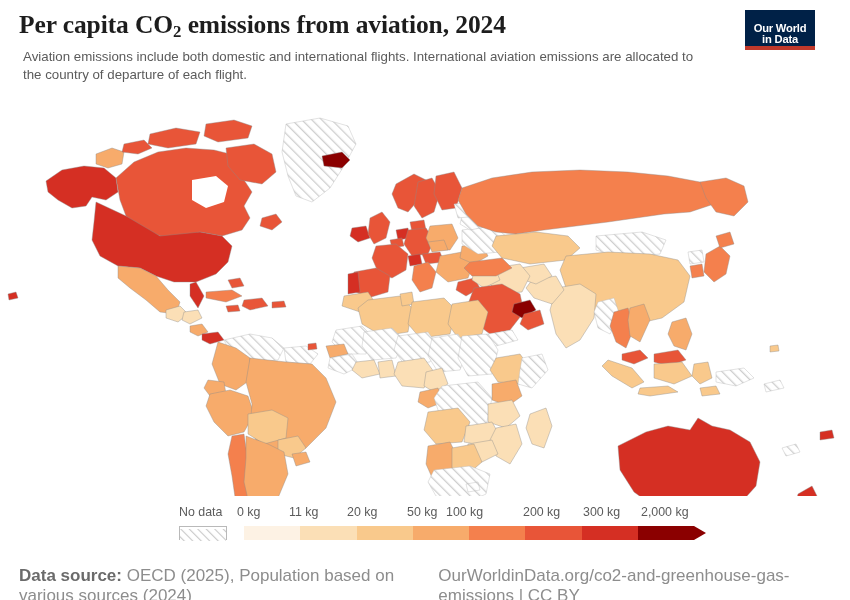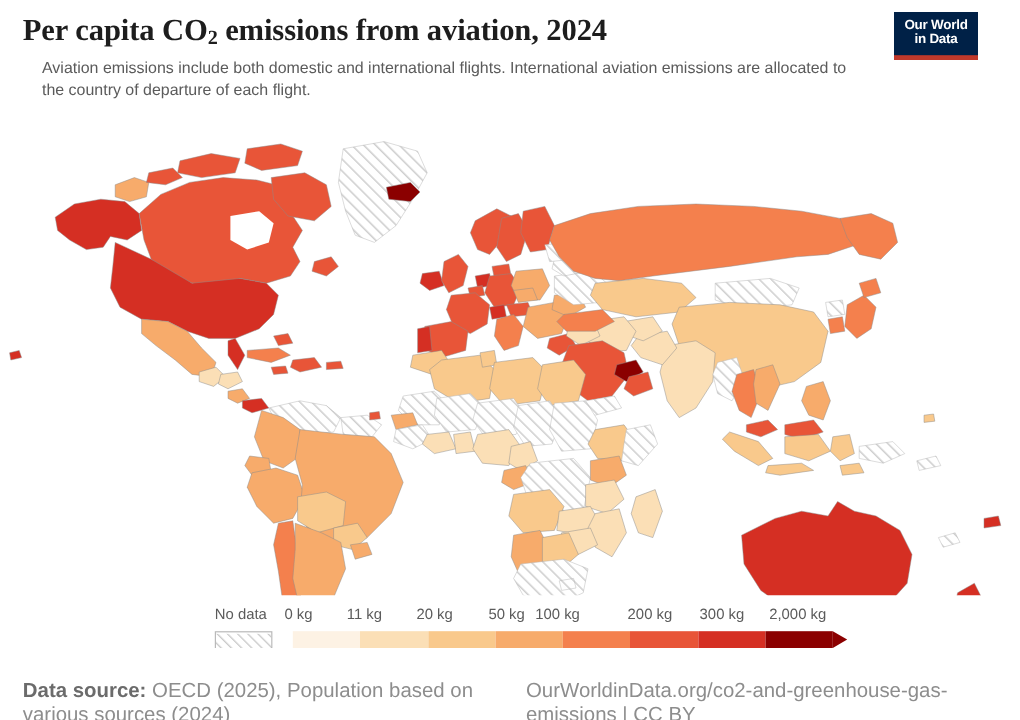--- a/index.html
+++ b/index.html
@@ -21,37 +21,37 @@
     font-size:25.5px;
     font-weight:700;
     letter-spacing:-0.1px;
     color:#1d1d1d;
     margin:0;
     line-height:1.15;
     white-space:nowrap;
   }
   .chart-title sub{font-size:0.66em;vertical-align:-0.22em;}
   .chart-subtitle{
-    margin:7px 0 0 16px;
+    margin:7px 0 0 4px;
     font-size:13.3px;
     line-height:1.33;
     color:#5b5b5b;
     max-width:678px;
     font-weight:400;
   }
 
   
   .owid-logo{
     position:absolute;right:16px;top:10px;
     width:70px;height:40px;
     background:#002147;
     border-bottom:4px solid #c0392b;
     box-sizing:border-box;
     display:flex;flex-direction:column;
-    align-items:center;justify-content:center;
+    align-items:center;justify-content:flex-end;
     line-height:1.05;
   }
   .owid-logo span{
     color:#ffffff;font-size:11.2px;font-weight:700;
     font-family:"Liberation Sans", sans-serif;
     letter-spacing:-0.2px;display:block;text-align:center;
   }
 
   
   .map-area{position:absolute;left:0;top:96px;width:850px;height:400px;}

